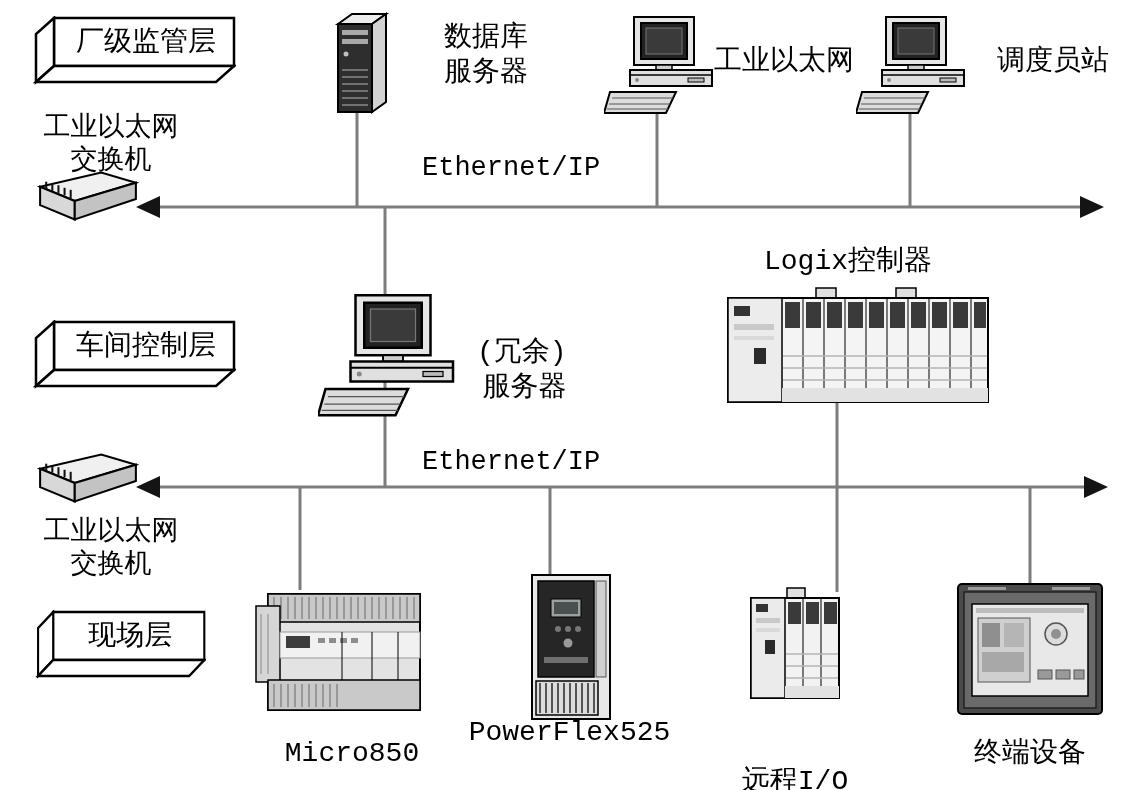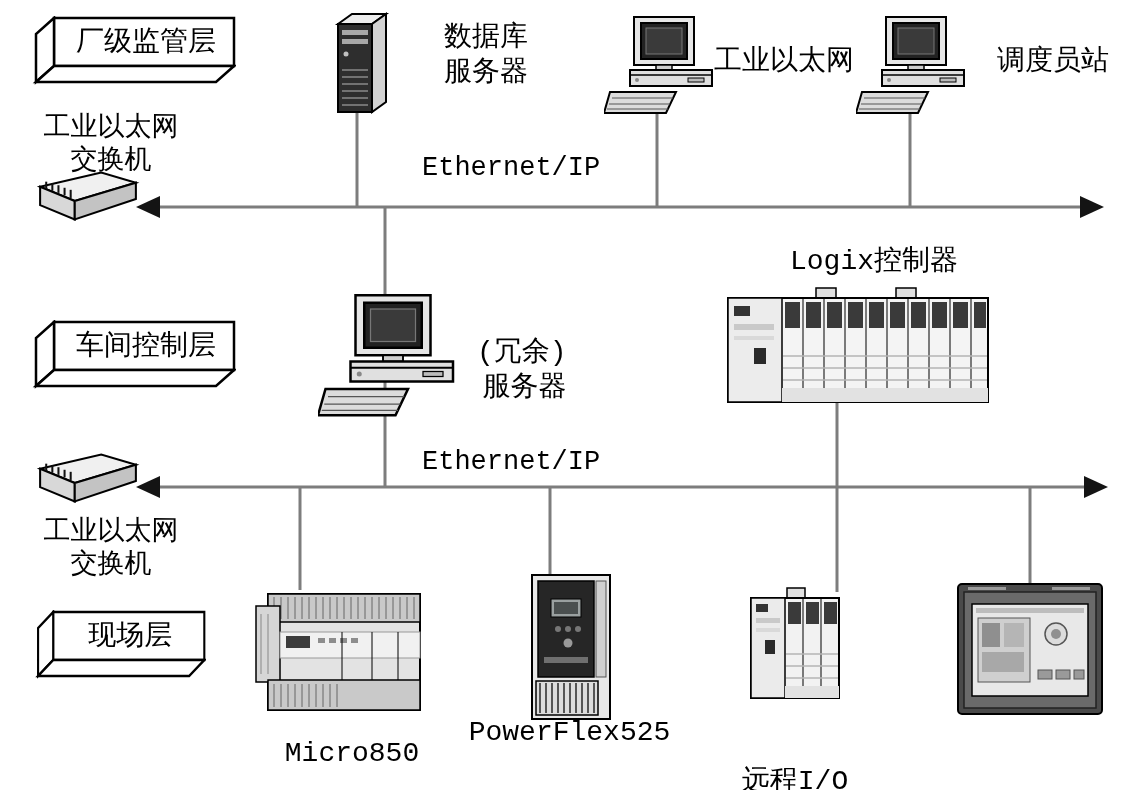--- a/index.html
+++ b/index.html
@@ -377,34 +377,35 @@
     <div>数据库</div>
     <div>服务器</div>
   </div>
 
   <div class="lbl" style="left:714px;top:44px;">工业以太网</div>
 
   <div class="lbl" style="left:968px;top:44px;margin-left:29px;">调度员站</div>
 
   <div class="lbl small" style="left:422px;top:152px;">Ethernet/IP</div>
 
-  <div class="lbl" style="left:790px;top:244px;">Logix控制器</div>
+  <div class="lbl" style="left:764px;top:244px;">Logix控制器</div>
 
   <div class="lbl" style="left:477px;top:335px;text-align:right;">
     <div>(冗余)</div>
     <div>服务器</div>
   </div>
 
   <div class="lbl small" style="left:422px;top:446px;">Ethernet/IP</div>
 
   <div class="lbl center small" style="left:36px;top:516px;width:150px;">
     <div>工业以太网</div>
     <div>交换机</div>
   </div>
 
   <div class="lbl center" style="left:252px;top:736px;width:200px;">Micro850</div>
 
   <div class="lbl center" style="left:462px;top:715px;width:215px;">PowerFlex525</div>
 
   <div class="lbl center" style="left:715px;top:764px;width:160px;">远程I/O</div>
 
+  <div class="lbl center" style="left:945px;top:736px;width:170px;">终端设备</div>
 
 </div>
 
 </body></html>

